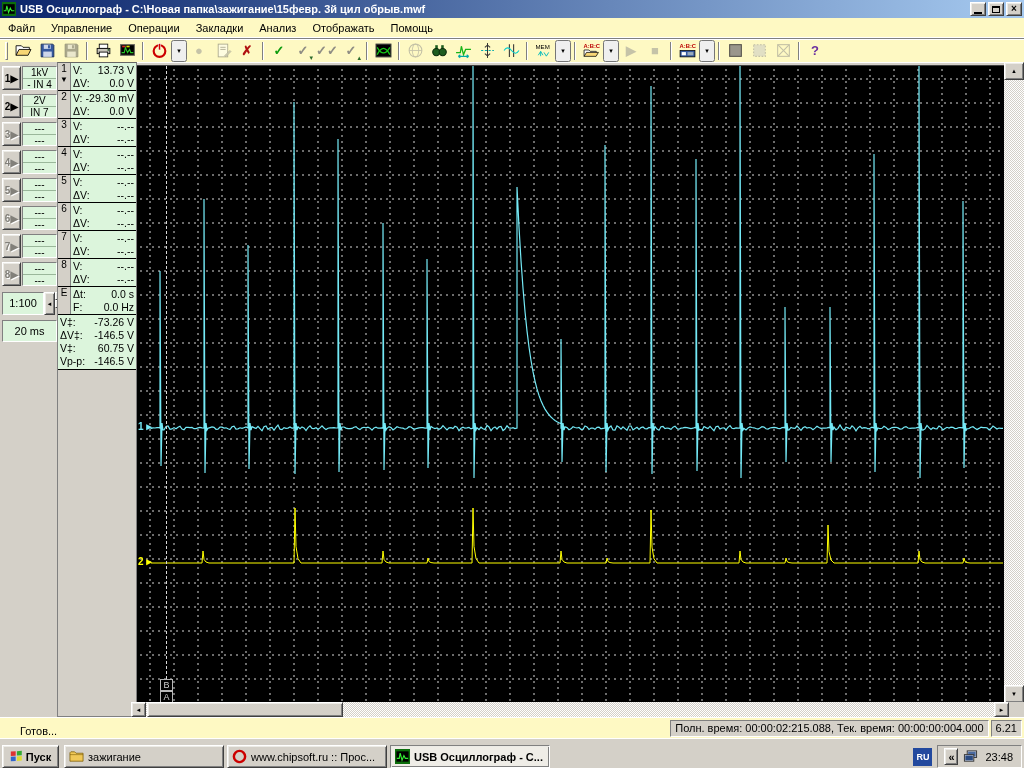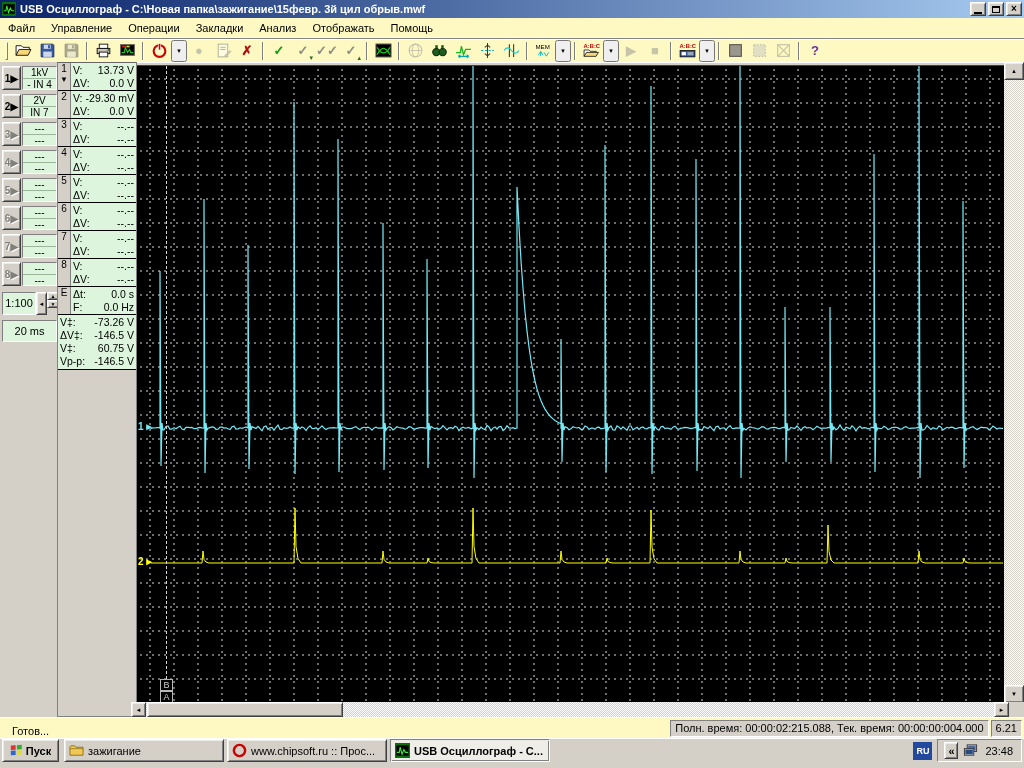--- a/index.html
+++ b/index.html
@@ -38,21 +38,21 @@
   
   #leftpanel{position:absolute;left:0;top:62px;width:137px;height:655px;background:#d4d0c8;}
   .ch-row{position:absolute;left:0;height:24px;display:flex;}
   .ch-btn{width:19px;height:24px;margin-left:2px;font-size:10px;font-weight:bold;
     display:flex;align-items:center;justify-content:center;padding:0;}
   .ch-btn.dis{color:#82807a;text-shadow:1px 1px 0 #fff;}
   .ch-box{width:35px;height:24px;margin-left:1px;display:flex;flex-direction:column;}
   .ch-box div{flex:1;text-align:center;font-size:10px;line-height:11px;}
   .ch-box div:first-child{border-bottom:1px solid #9ab79a;}
   #ratio{position:absolute;left:2px;top:230px;display:flex;height:23px;}
-  #ratio .val{width:34px;text-align:center;line-height:21px;font-size:11px;}
+  #ratio .val{width:42px;text-align:center;line-height:21px;font-size:11px;}
   .mini-btn{width:11px;height:23px;font-size:6px;display:flex;align-items:center;justify-content:center;padding:0;}
   .spin{display:flex;flex-direction:column;width:12px;height:23px;}
   #timebase{position:absolute;left:2px;top:258px;width:55px;height:22px;text-align:center;line-height:20px;font-size:11px;}
   
   #readouts{position:absolute;left:57px;top:62px;width:80px;height:655px;background:#d4d0c8;
     border:1px solid #808080;border-top-color:#666;}
   .ro-row{height:28px;border-bottom:1px solid #000;display:flex;background:#dcf5dc;}
   .ro-num{width:13px;background:#d4d0c8;border-right:1px solid #808080;font-size:10px;line-height:12px;
     text-align:center;color:#000;}
   .ro-num .mk{font-size:8px;line-height:10px;}
@@ -83,25 +83,25 @@
      background-size:2px 2px;background-position:0 0,1px 1px;}
   #vscroll{position:absolute;left:1004px;top:62px;width:20px;height:641px;}
   #vscroll .sb{position:absolute;left:0;width:20px;height:18px;font-size:6px;display:flex;align-items:center;justify-content:center;}
   #hscroll{position:absolute;left:131px;top:702px;width:878px;height:15px;}
   #hscroll .sb{position:absolute;top:0;width:15px;height:15px;font-size:6px;display:flex;align-items:center;justify-content:center;}
   #hthumb{position:absolute;left:16px;top:0;width:196px;height:15px;}
   #corner{position:absolute;left:1009px;top:702px;width:15px;height:15px;background:#d4d0c8;}
   
   #statusbar{position:absolute;left:0;top:717px;width:1024px;height:21px;border-top:1px solid #fff;
     display:flex;align-items:center;}
-  #status-left{padding-left:12px;flex:1;margin-top:6px;}
+  #status-left{padding-left:20px;flex:1;margin-top:6px;}
   .stat-panel{height:17px;line-height:15px;padding:0 4px;margin-right:2px;background:#d4d0c8;}
   
   #taskbar{position:absolute;left:0;top:738px;width:1024px;height:30px;background:#d4d0c8;border-top:1px solid #fff;
-    display:flex;align-items:flex-start;}
+    display:flex;align-items:flex-end;}
   #startbtn{width:57px;height:23px;margin:0 2px;display:flex;align-items:center;justify-content:center;
     font-weight:bold;font-size:11px;gap:3px;padding:0;}
   .task{width:160px;height:23px;margin-left:3px;display:flex;align-items:center;padding:0 4px;gap:4px;
     font-size:11px;white-space:nowrap;overflow:hidden;}
   .task.active{background:#efede7;border-color:#808080 #fff #fff #808080;font-weight:bold;}
   .task svg{flex:0 0 15px;}
   #tray{margin-left:auto;display:flex;align-items:center;height:23px;margin-right:2px;}
   #lang{width:19px;height:18px;background:#23499e;color:#fff;font-weight:bold;font-size:9px;
     display:flex;align-items:center;justify-content:center;margin-right:5px;}
   #trayin{height:23px;display:flex;align-items:center;padding:0 6px;gap:5px;}

